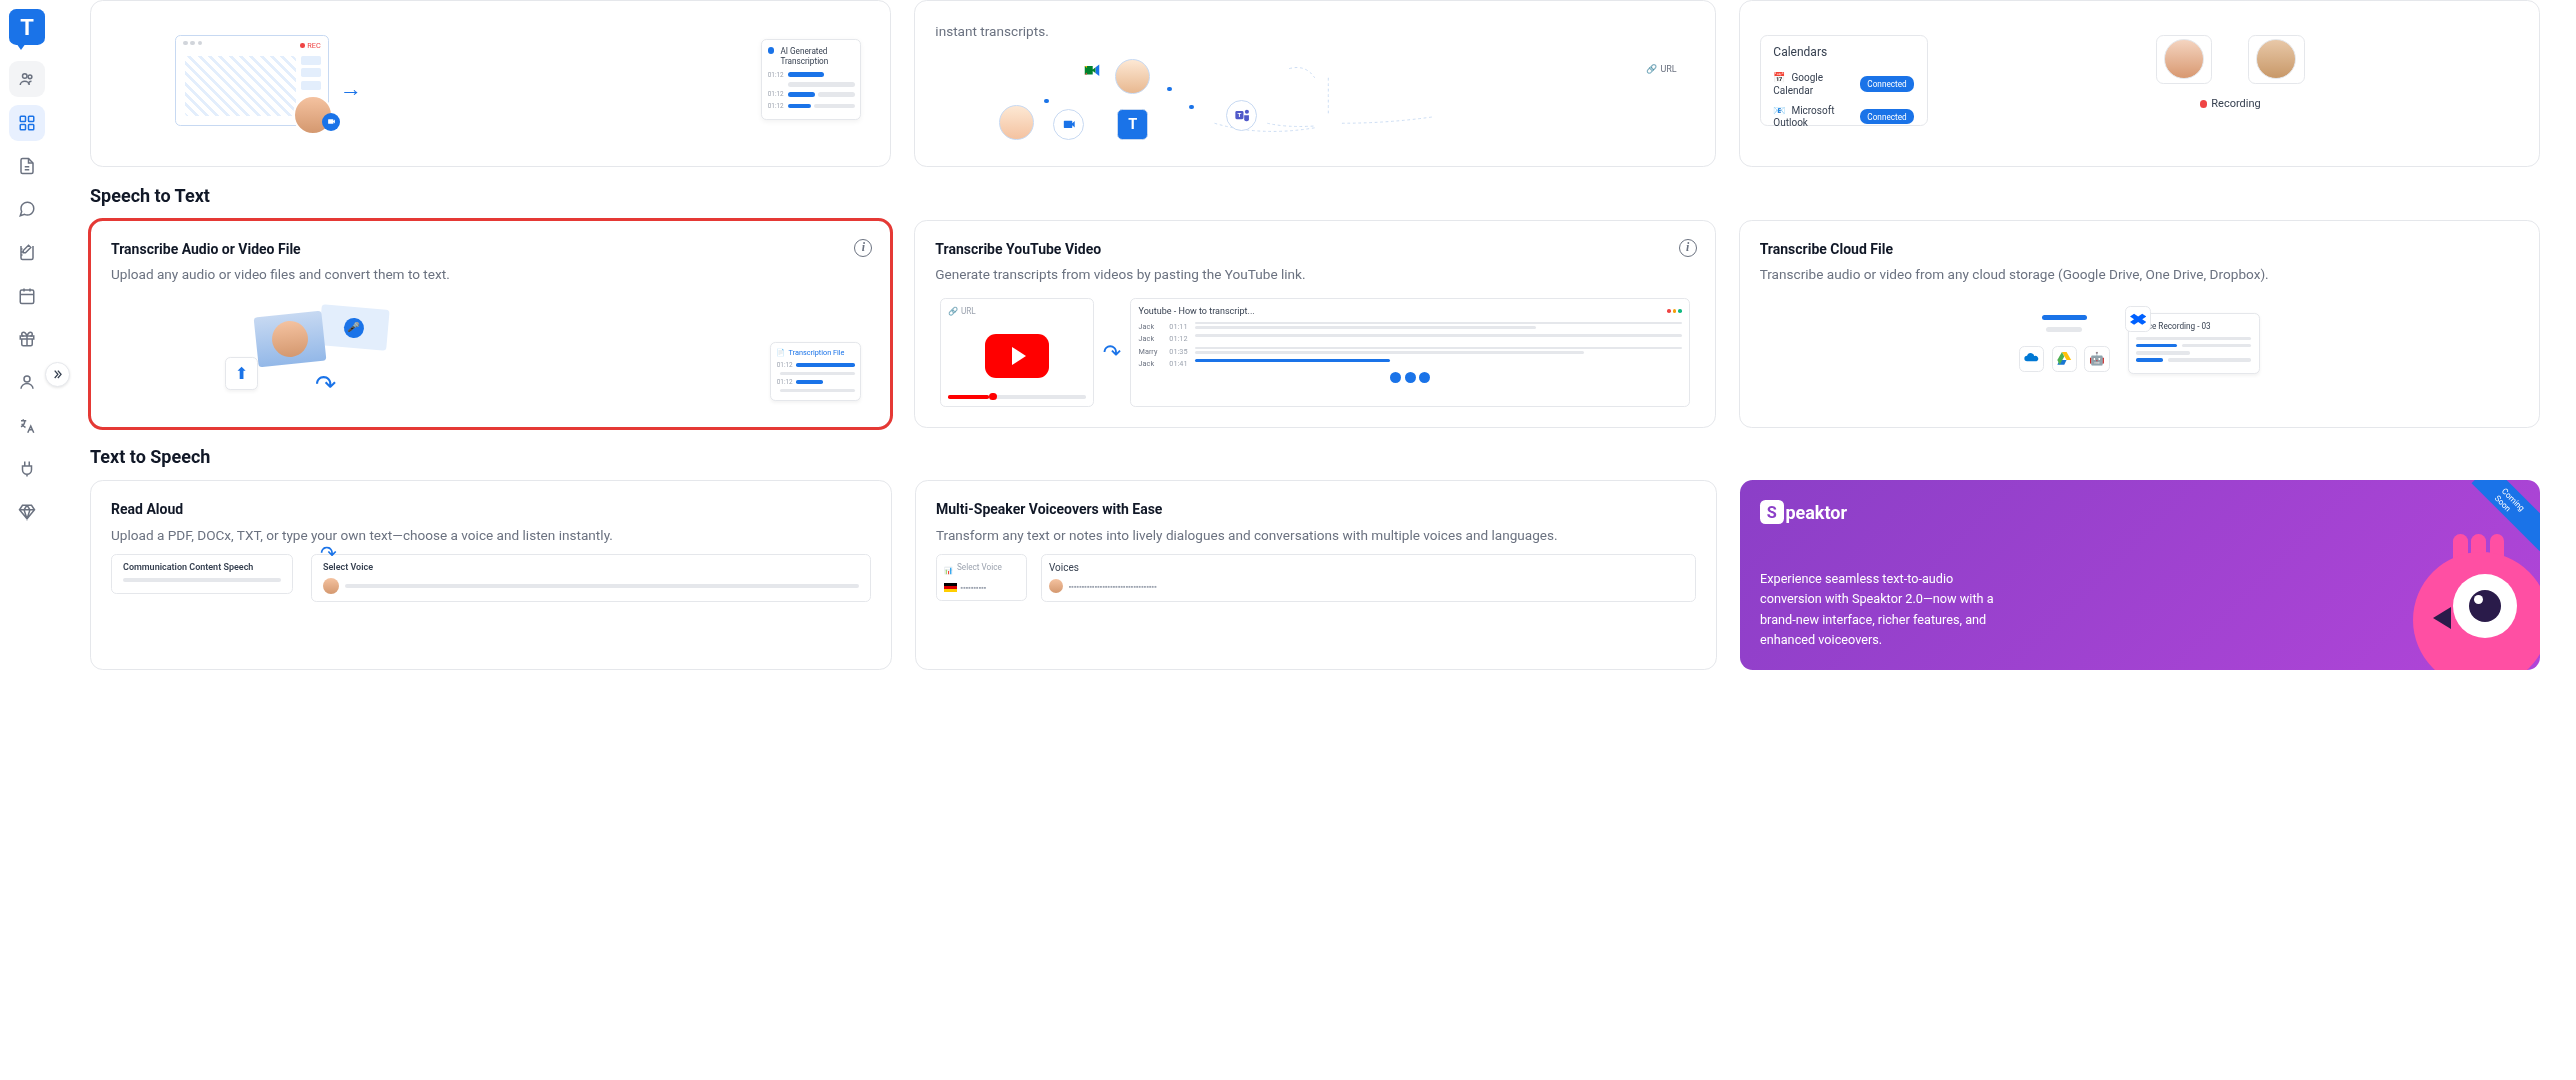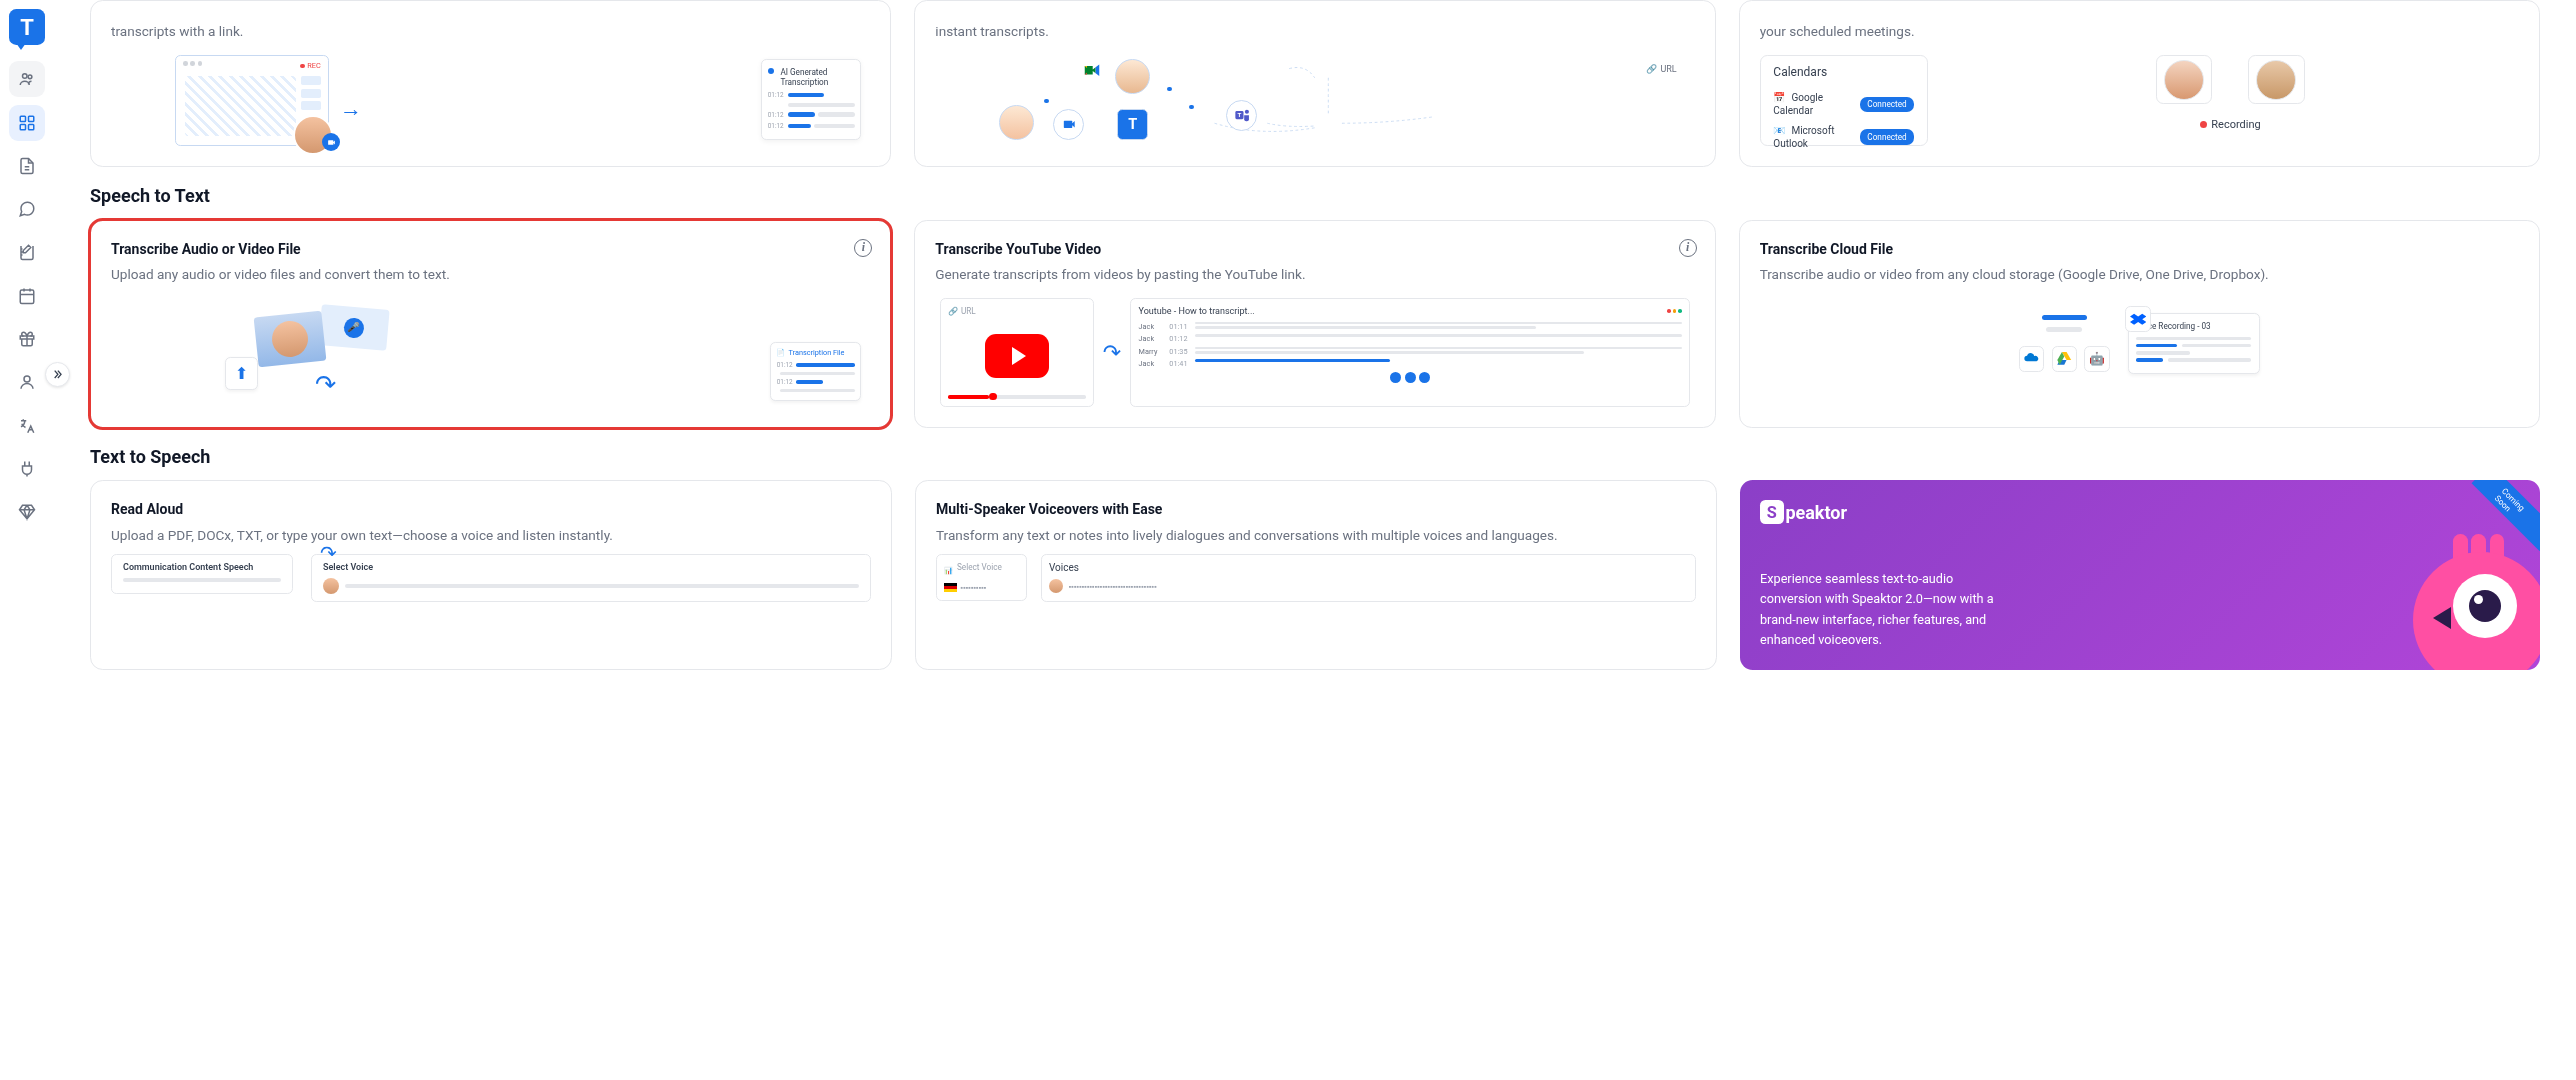--- a/index.html
+++ b/index.html
@@ -232,21 +232,20 @@
     <svg width="12.7" height="12.7" viewBox="0 0 24 24" fill="none" stroke="#374151" stroke-width="2.5">
         <path d="M7 5l6 7-6 7M13 5l6 7-6 7"></path>
       </svg>
   </div>
 </div>
 
 <div class="main">
 
   <div class="row">
     <div class="card">
-      <div class="card-desc">transcripts with a link.</div>
       <div class="illustration" style="height:91px;">
         <div class="rec-ill">
           <div class="rec-window">
             <div class="rec-dots">
                 <span></span>
                 <span></span>
                 <span></span>
               </div>
             <div class="rec-badge">REC</div>
             <div class="rec-waves"></div>
@@ -322,21 +321,20 @@
           </div>
           <div class="net-url">🔗 <span>URL</span></div>
           <div class="net-dot" style="left:232px;top:32px"></div>
           <div class="net-dot" style="left:254px;top:50px"></div>
           <div class="net-dot" style="left:109px;top:44px"></div>
         </div>
       </div>
     </div>
 
     <div class="card">
-      <div class="card-desc">your scheduled meetings.</div>
       <div class="illustration" style="height:91px;">
         <div class="cal-ill">
           <div class="cal-panel">
             <div class="cal-title">Calendars</div>
             <div class="cal-row">
               <span><span class="cal-icon">📅</span><span>Google Calendar</span></span>
               <span class="cal-badge">Connected</span>
             </div>
             <div class="cal-row">
               <span><span class="cal-icon">📧</span><span>Microsoft Outlook</span></span>

